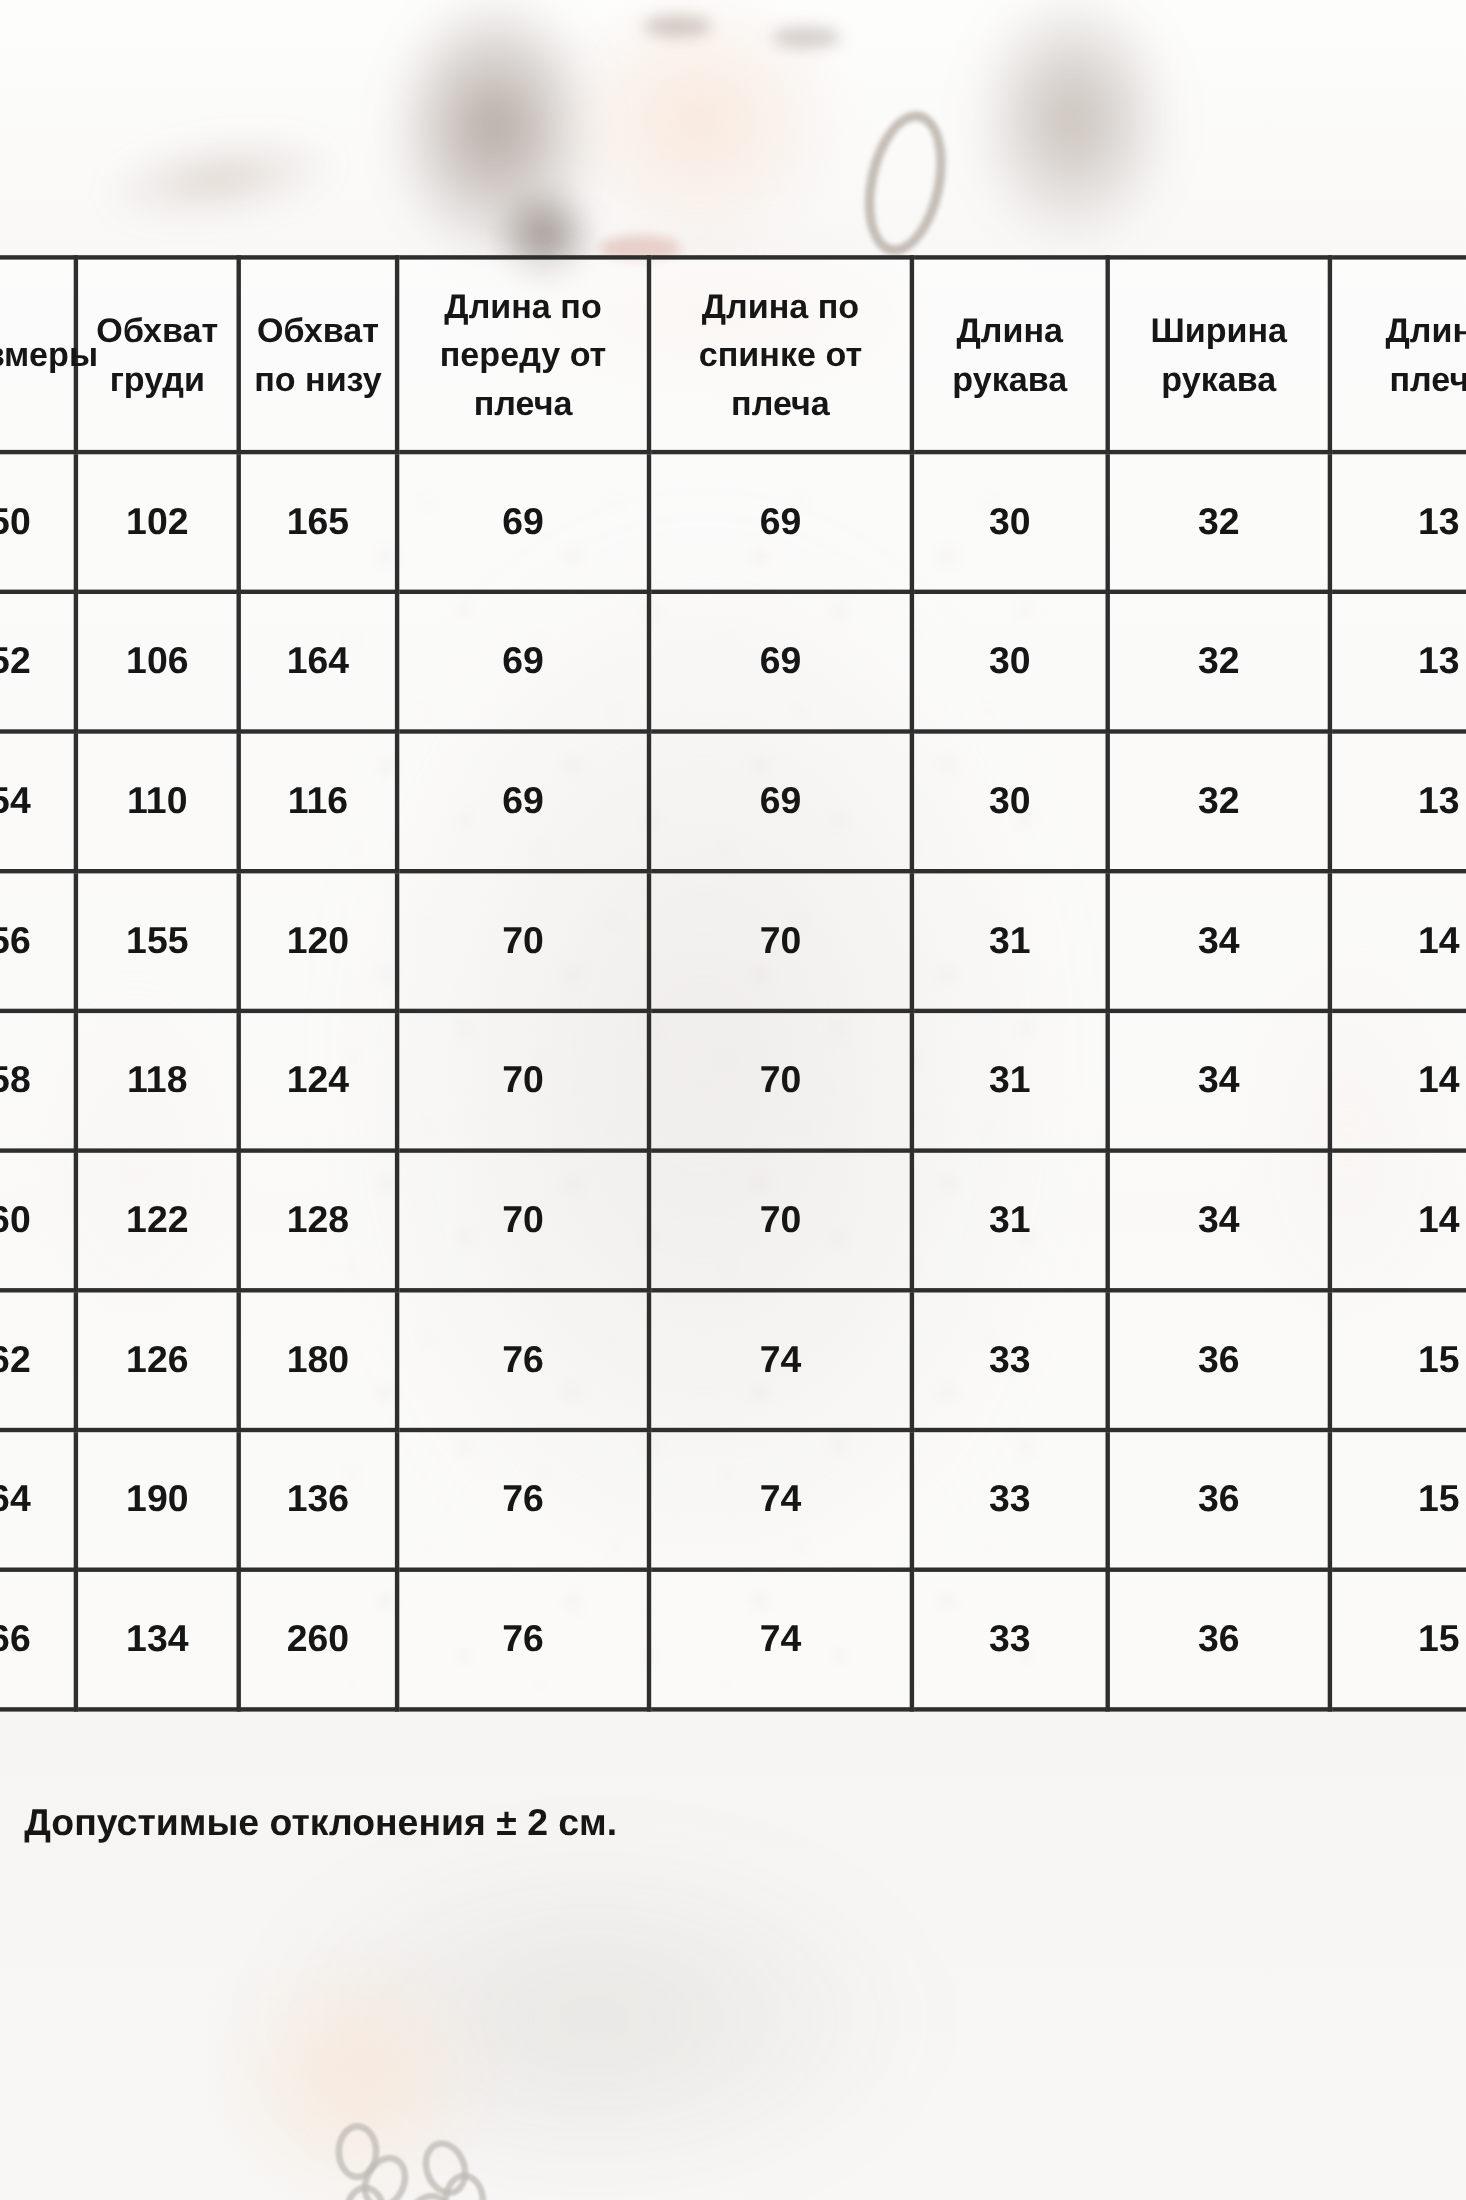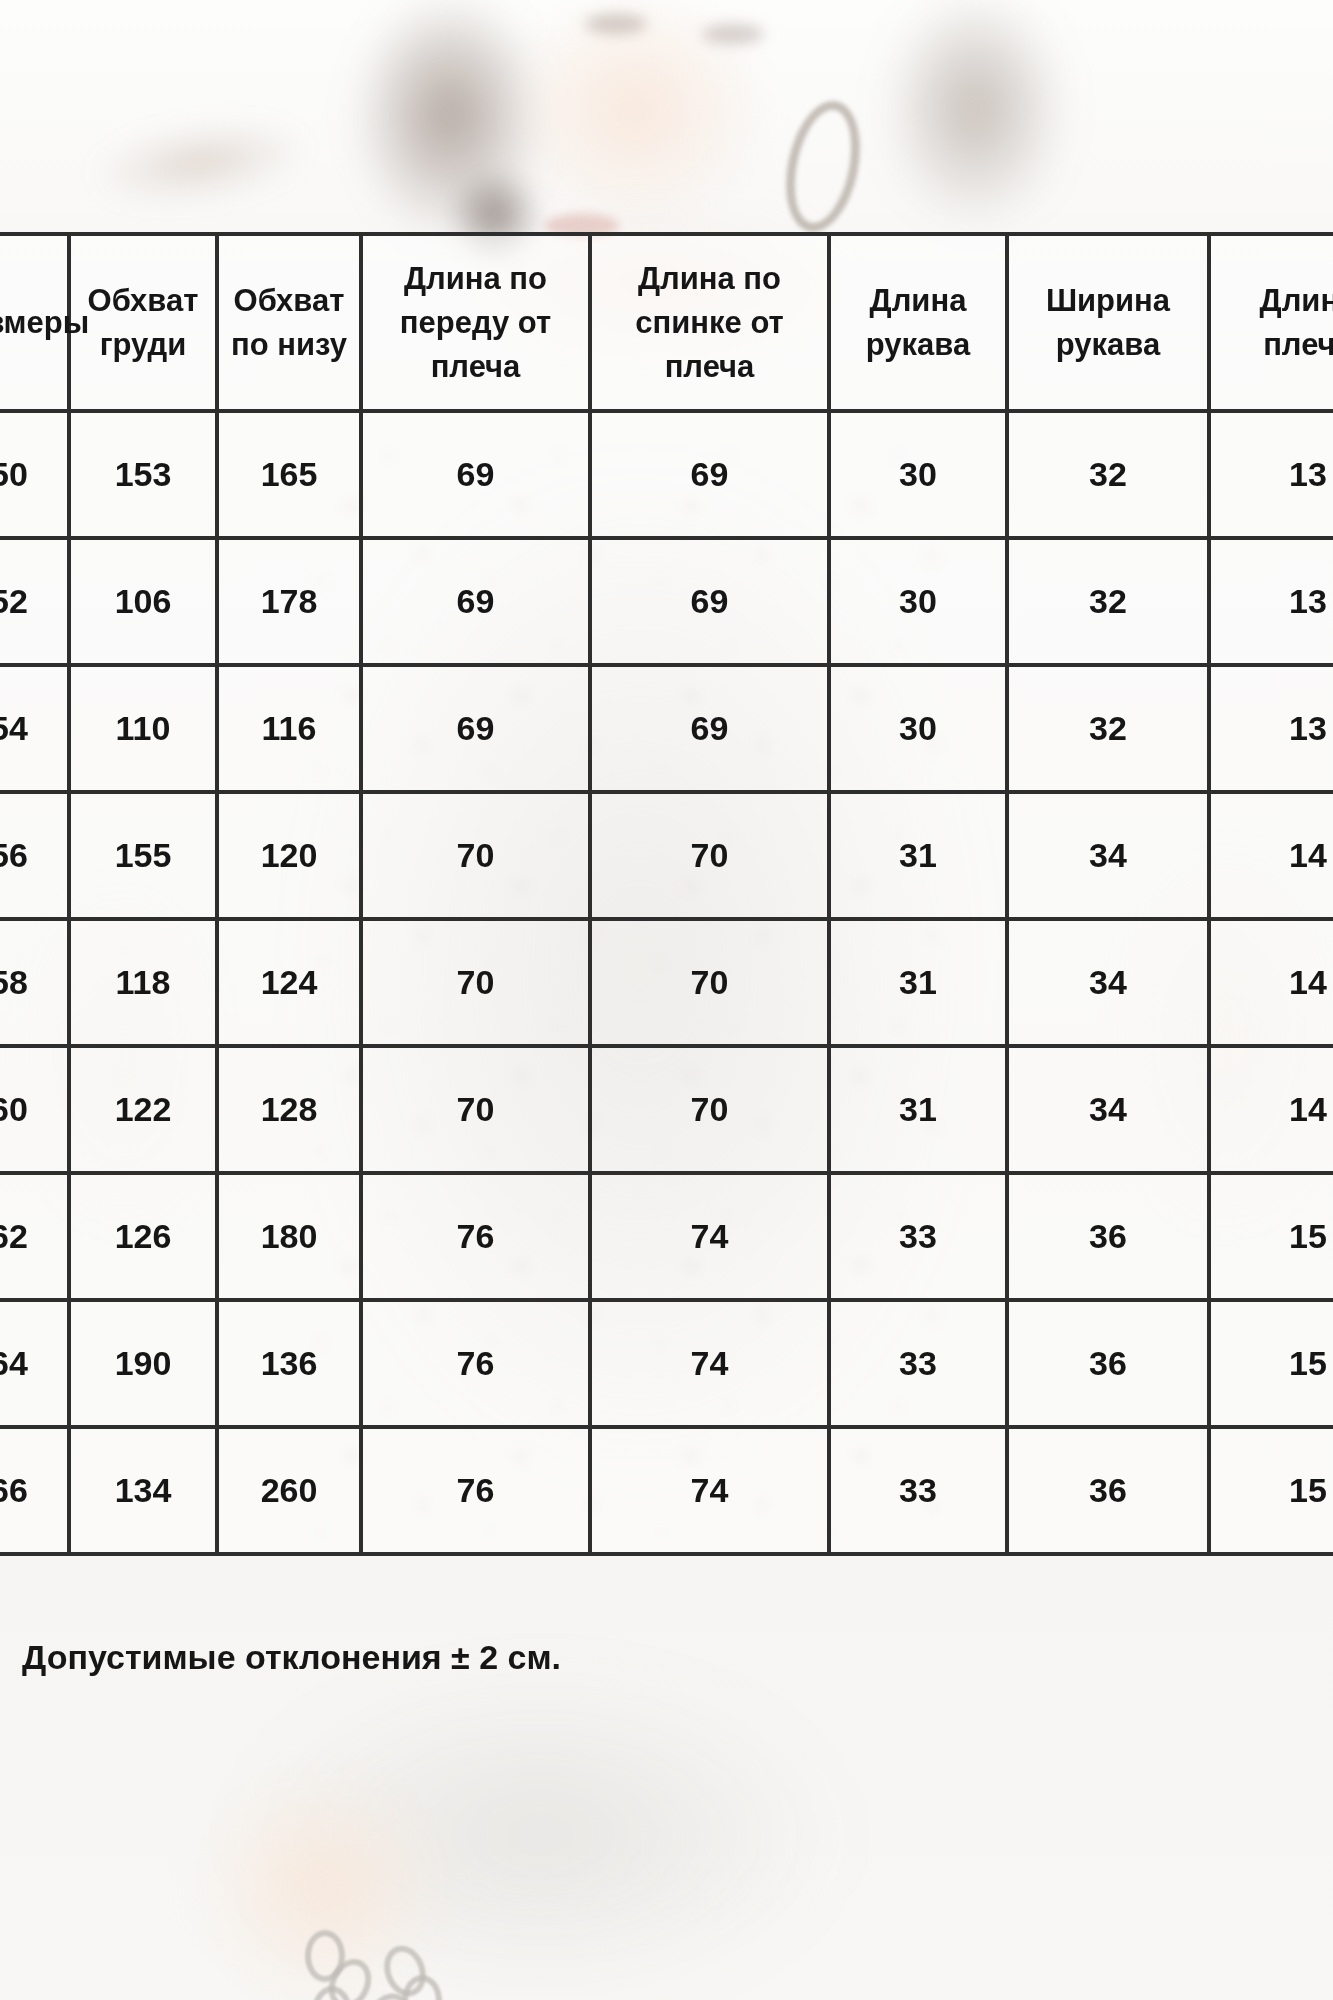--- a/index.html
+++ b/index.html
@@ -197,32 +197,32 @@
           <th>Длина
 рукава</th>
           <th>Ширина
 рукава</th>
           <th>Длина плеча</th>
         </tr>
       </thead>
     <tbody>
         <tr>
           <td>50</td>
-          <td>153</td>
+          <td>102</td>
           <td>165</td>
           <td>69</td>
           <td>69</td>
           <td>30</td>
           <td>32</td>
           <td>13</td>
         </tr>
         <tr>
           <td>52</td>
           <td>106</td>
-          <td>178</td>
+          <td>164</td>
           <td>69</td>
           <td>69</td>
           <td>30</td>
           <td>32</td>
           <td>13</td>
         </tr>
         <tr>
           <td>54</td>
           <td>110</td>
           <td>116</td>

